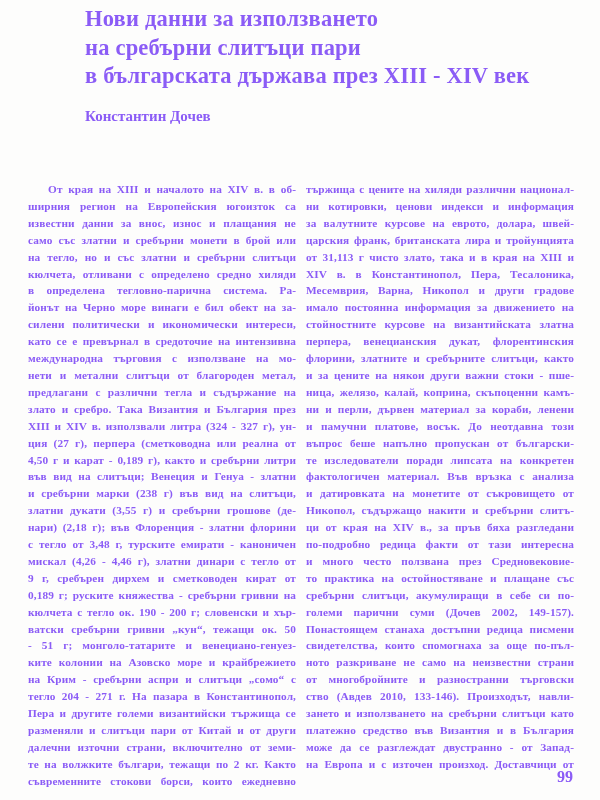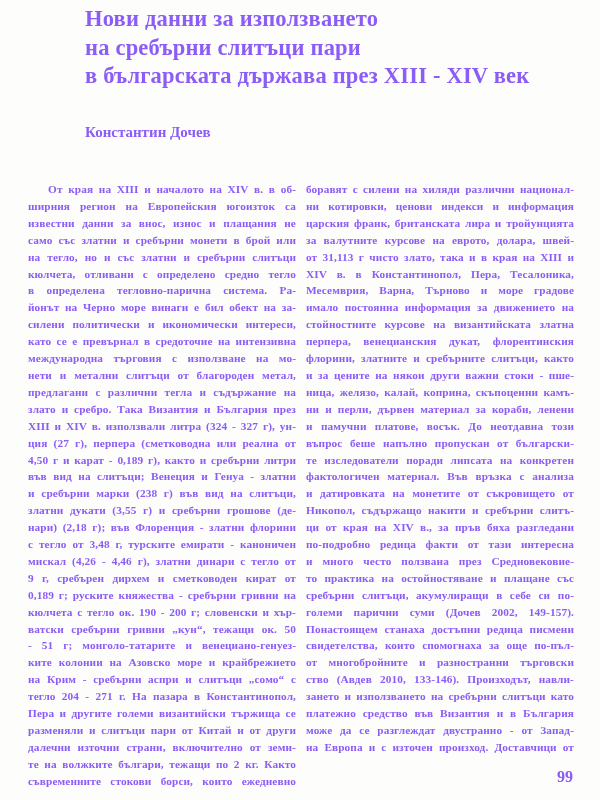--- a/index.html
+++ b/index.html
@@ -22,21 +22,20 @@
     font-weight: bold;
     letter-spacing: 0.2px;
     white-space: nowrap;
   }
   .author {
     position: absolute;
     left: 85px;
     top: 108px;
     font-size: 15px;
     font-weight: bold;
-    margin-top: 16px;
   }
   .columns {
     position: absolute;
     left: 28px;
     top: 181px;
     width: 546px;
     display: flex;
     gap: 10px;
   }
   .col { width: 268px; overflow: hidden; }
@@ -72,21 +71,21 @@
 
   <div class="author">Константин Дочев</div>
 
   <div class="columns">
     <div class="col col-left">
         <div class="line">От края на XIII и началото на XIV в. в об-</div>
         <div class="line">ширния регион на Европейския югоизток са</div>
         <div class="line">известни данни за внос, износ и плащания не</div>
         <div class="line">само със златни и сребърни монети в брой или</div>
         <div class="line">на тегло, но и със златни и сребърни слитъци</div>
-        <div class="line">кюлчета, отливани с определено средно тегло</div>
+        <div class="line">кюлчета, отливани с определено средно хиляди</div>
         <div class="line">в определена тегловно-парична система. Ра-</div>
         <div class="line">йонът на Черно море винаги е бил обект на за-</div>
         <div class="line">силени политически и икономически интереси,</div>
         <div class="line">като се е превърнал в средоточие на интензивна</div>
         <div class="line">международна търговия с използване на мо-</div>
         <div class="line">нети и метални слитъци от благороден метал,</div>
         <div class="line">предлагани с различни тегла и съдържание на</div>
         <div class="line">злато и сребро. Така Византия и България през</div>
         <div class="line">XIII и XIV в. използвали литра (324 - 327 г), ун-</div>
         <div class="line">ция (27 г), перпера (сметководна или реална от</div>
@@ -105,27 +104,27 @@
         <div class="line">ките колонии на Азовско море и крайбрежието</div>
         <div class="line">на Крим - сребърни аспри и слитъци „сомо“ с</div>
         <div class="line">тегло 204 - 271 г. На пазара в Константинопол,</div>
         <div class="line">Пера и другите големи византийски тържища се</div>
         <div class="line">разменяли и слитъци пари от Китай и от други</div>
         <div class="line">далечни източни страни, включително от земи-</div>
         <div class="line">те на волжките българи, тежащи по 2 кг. Както</div>
         <div class="line">съвременните стокови борси, които ежедневно</div>
       </div>
     <div class="col col-right">
-        <div class="line">боравят с силени на хиляди различни национал-</div>
+        <div class="line">тържища с цените на хиляди различни национал-</div>
         <div class="line">ни котировки, ценови индекси и информация</div>
+        <div class="line">за валутните курсове на еврото, долара, швей-</div>
         <div class="line">царския франк, британската лира и тройунцията</div>
-        <div class="line">за валутните курсове на еврото, долара, швей-</div>
         <div class="line">от 31,113 г чисто злато, така и в края на XIII и</div>
         <div class="line">XIV в. в Константинопол, Пера, Тесалоника,</div>
-        <div class="line">Месемврия, Варна, Търново и море градове</div>
+        <div class="line">Месемврия, Варна, Никопол и други градове</div>
         <div class="line">имало постоянна информация за движението на</div>
         <div class="line">стойностните курсове на византийската златна</div>
         <div class="line">перпера, венецианския дукат, флорентинския</div>
         <div class="line">флорини, златните и сребърните слитъци, както</div>
         <div class="line">и за цените на някои други важни стоки - пше-</div>
         <div class="line">ница, желязо, калай, коприна, скъпоценни камъ-</div>
         <div class="line">ни и перли, дървен материал за кораби, ленени</div>
         <div class="line">и памучни платове, восък. До неотдавна този</div>
         <div class="line">въпрос беше напълно пропускан от български-</div>
         <div class="line">те изследователи поради липсата на конкретен</div>
@@ -133,20 +132,21 @@
         <div class="line">и датировката на монетите от съкровището от</div>
         <div class="line">Никопол, съдържащо накити и сребърни слитъ-</div>
         <div class="line">ци от края на XIV в., за пръв бяха разгледани</div>
         <div class="line">по-подробно редица факти от тази интересна</div>
         <div class="line">и много често ползвана през Средновековие-</div>
         <div class="line">то практика на остойностяване и плащане със</div>
         <div class="line">сребърни слитъци, акумулиращи в себе си по-</div>
         <div class="line">големи парични суми (Дочев 2002, 149-157).</div>
         <div class="line">Понастоящем станаха достъпни редица писмени</div>
         <div class="line">свидетелства, които спомогнаха за още по-пъл-</div>
+        <div class="line">ното разкриване не само на неизвестни страни</div>
         <div class="line">от многобройните и разностранни търговски</div>
         <div class="line">ство (Авдев 2010, 133-146). Произходът, навли-</div>
         <div class="line">зането и използването на сребърни слитъци като</div>
         <div class="line">платежно средство във Византия и в България</div>
         <div class="line">може да се разглеждат двустранно - от Запад-</div>
         <div class="line">на Европа и с източен произход. Доставчици от</div>
       </div>
   </div>
 
   <div class="page-number">99</div>

